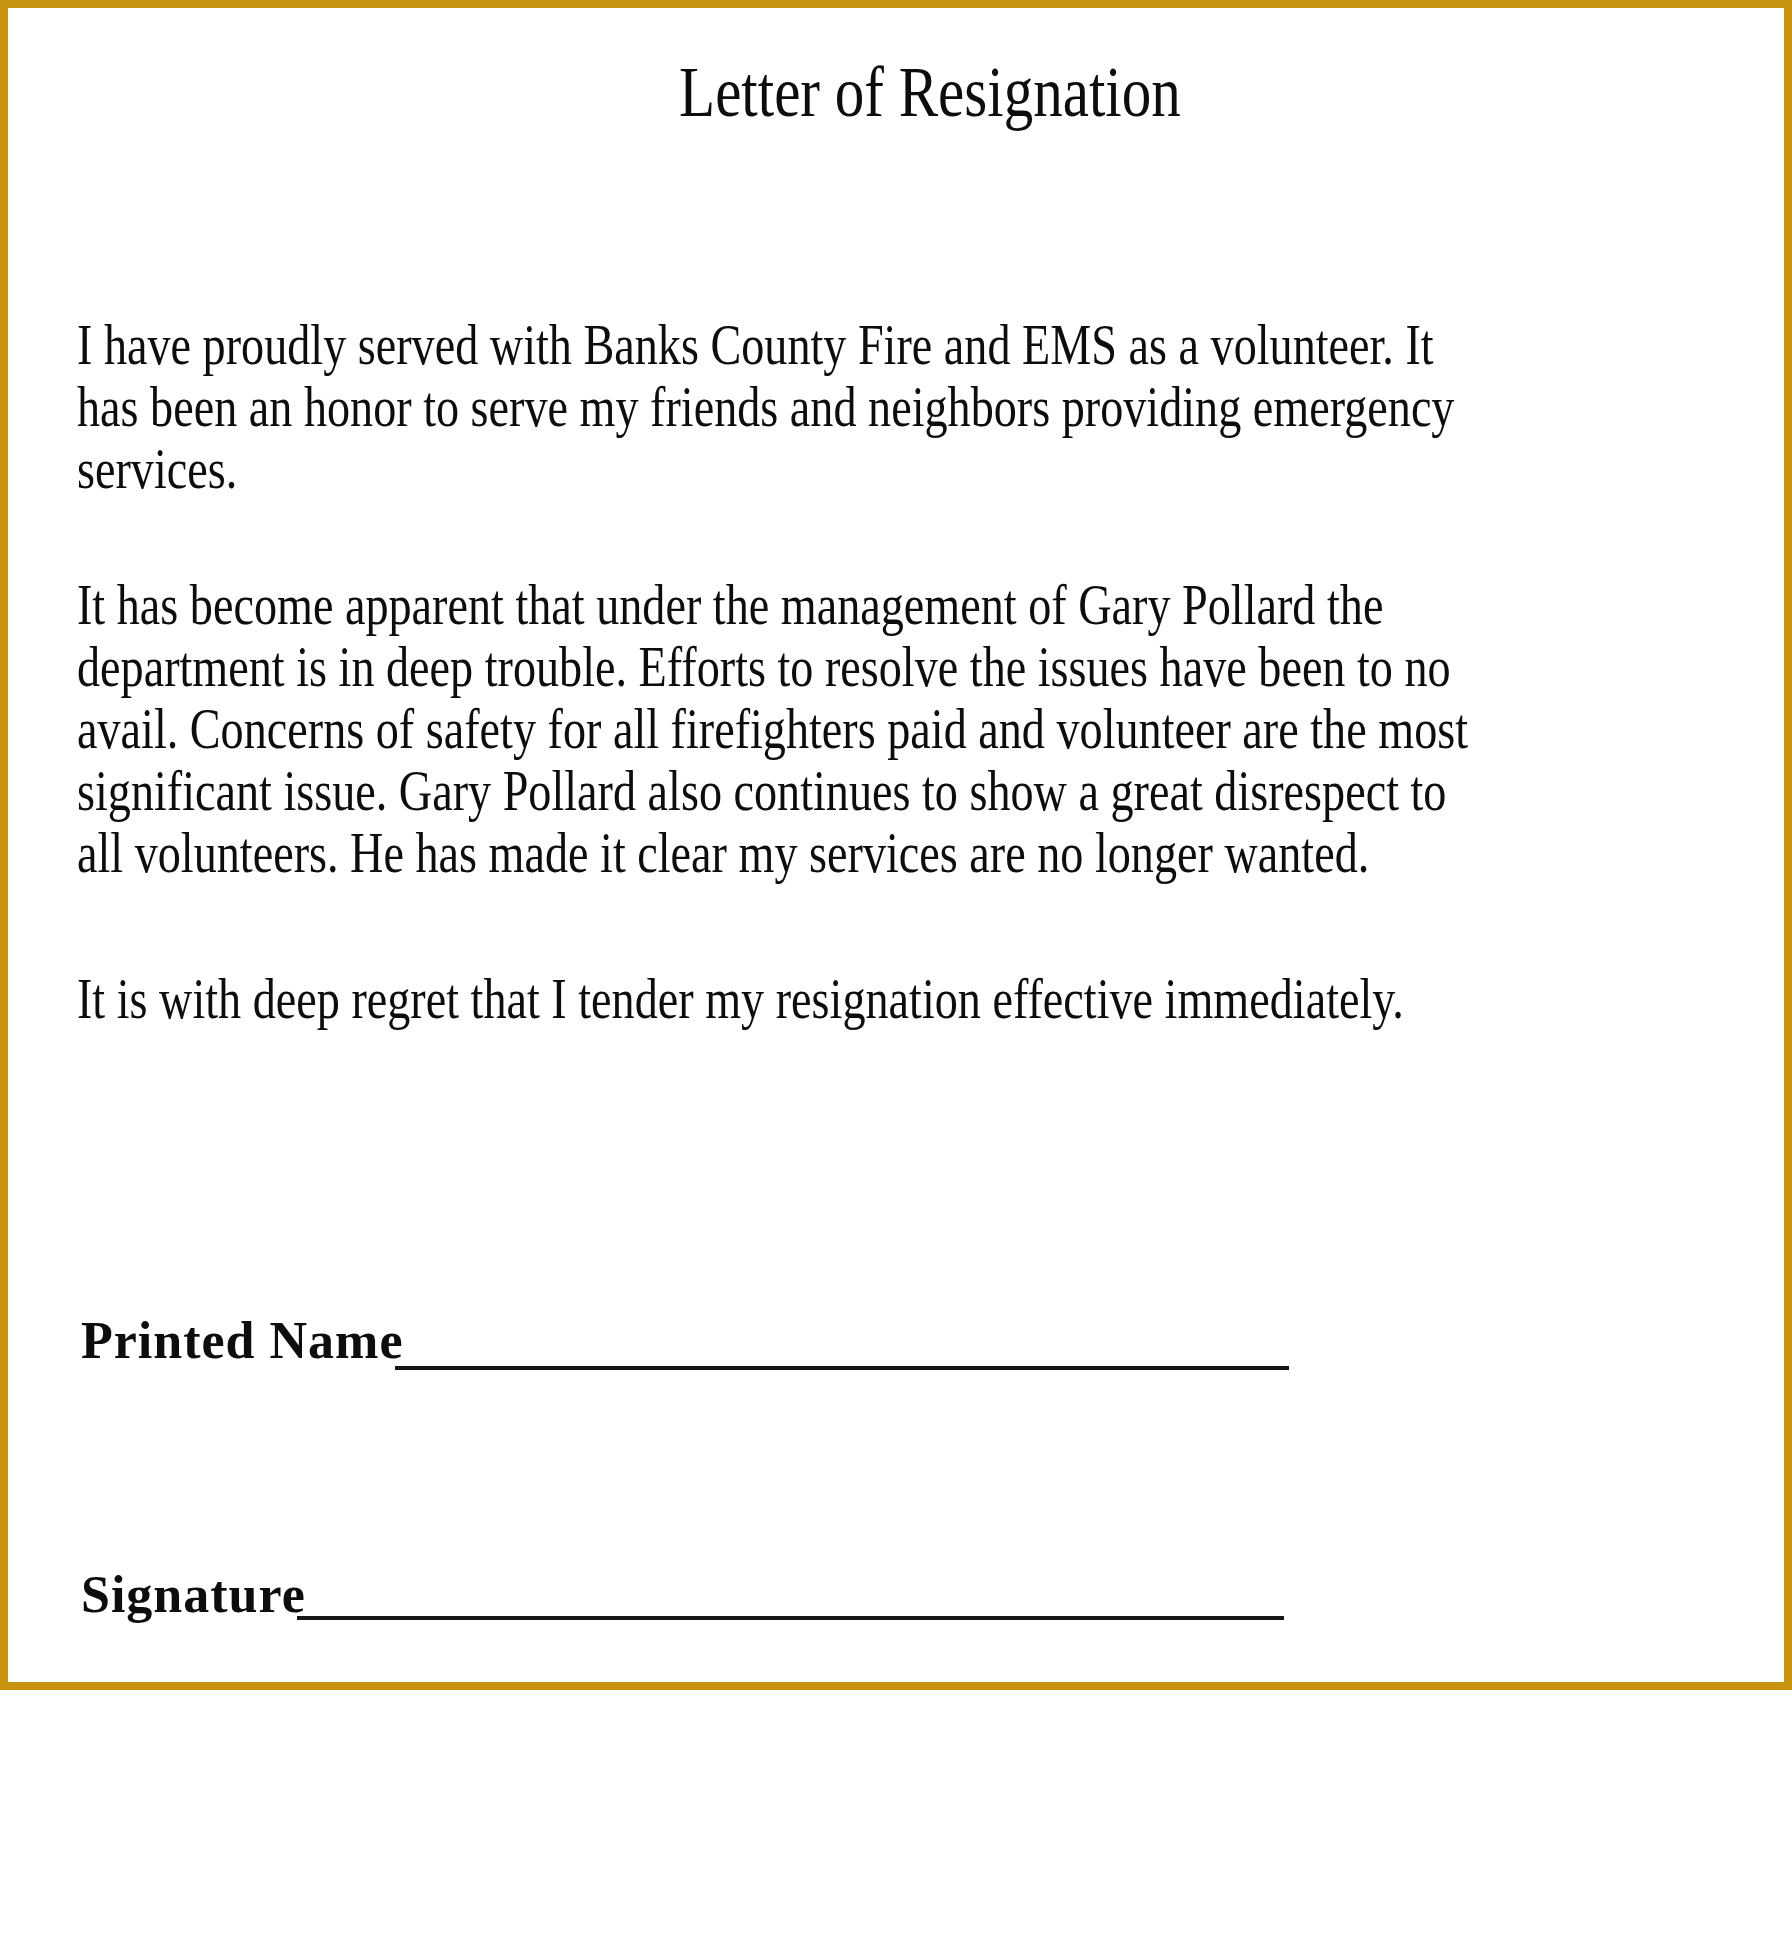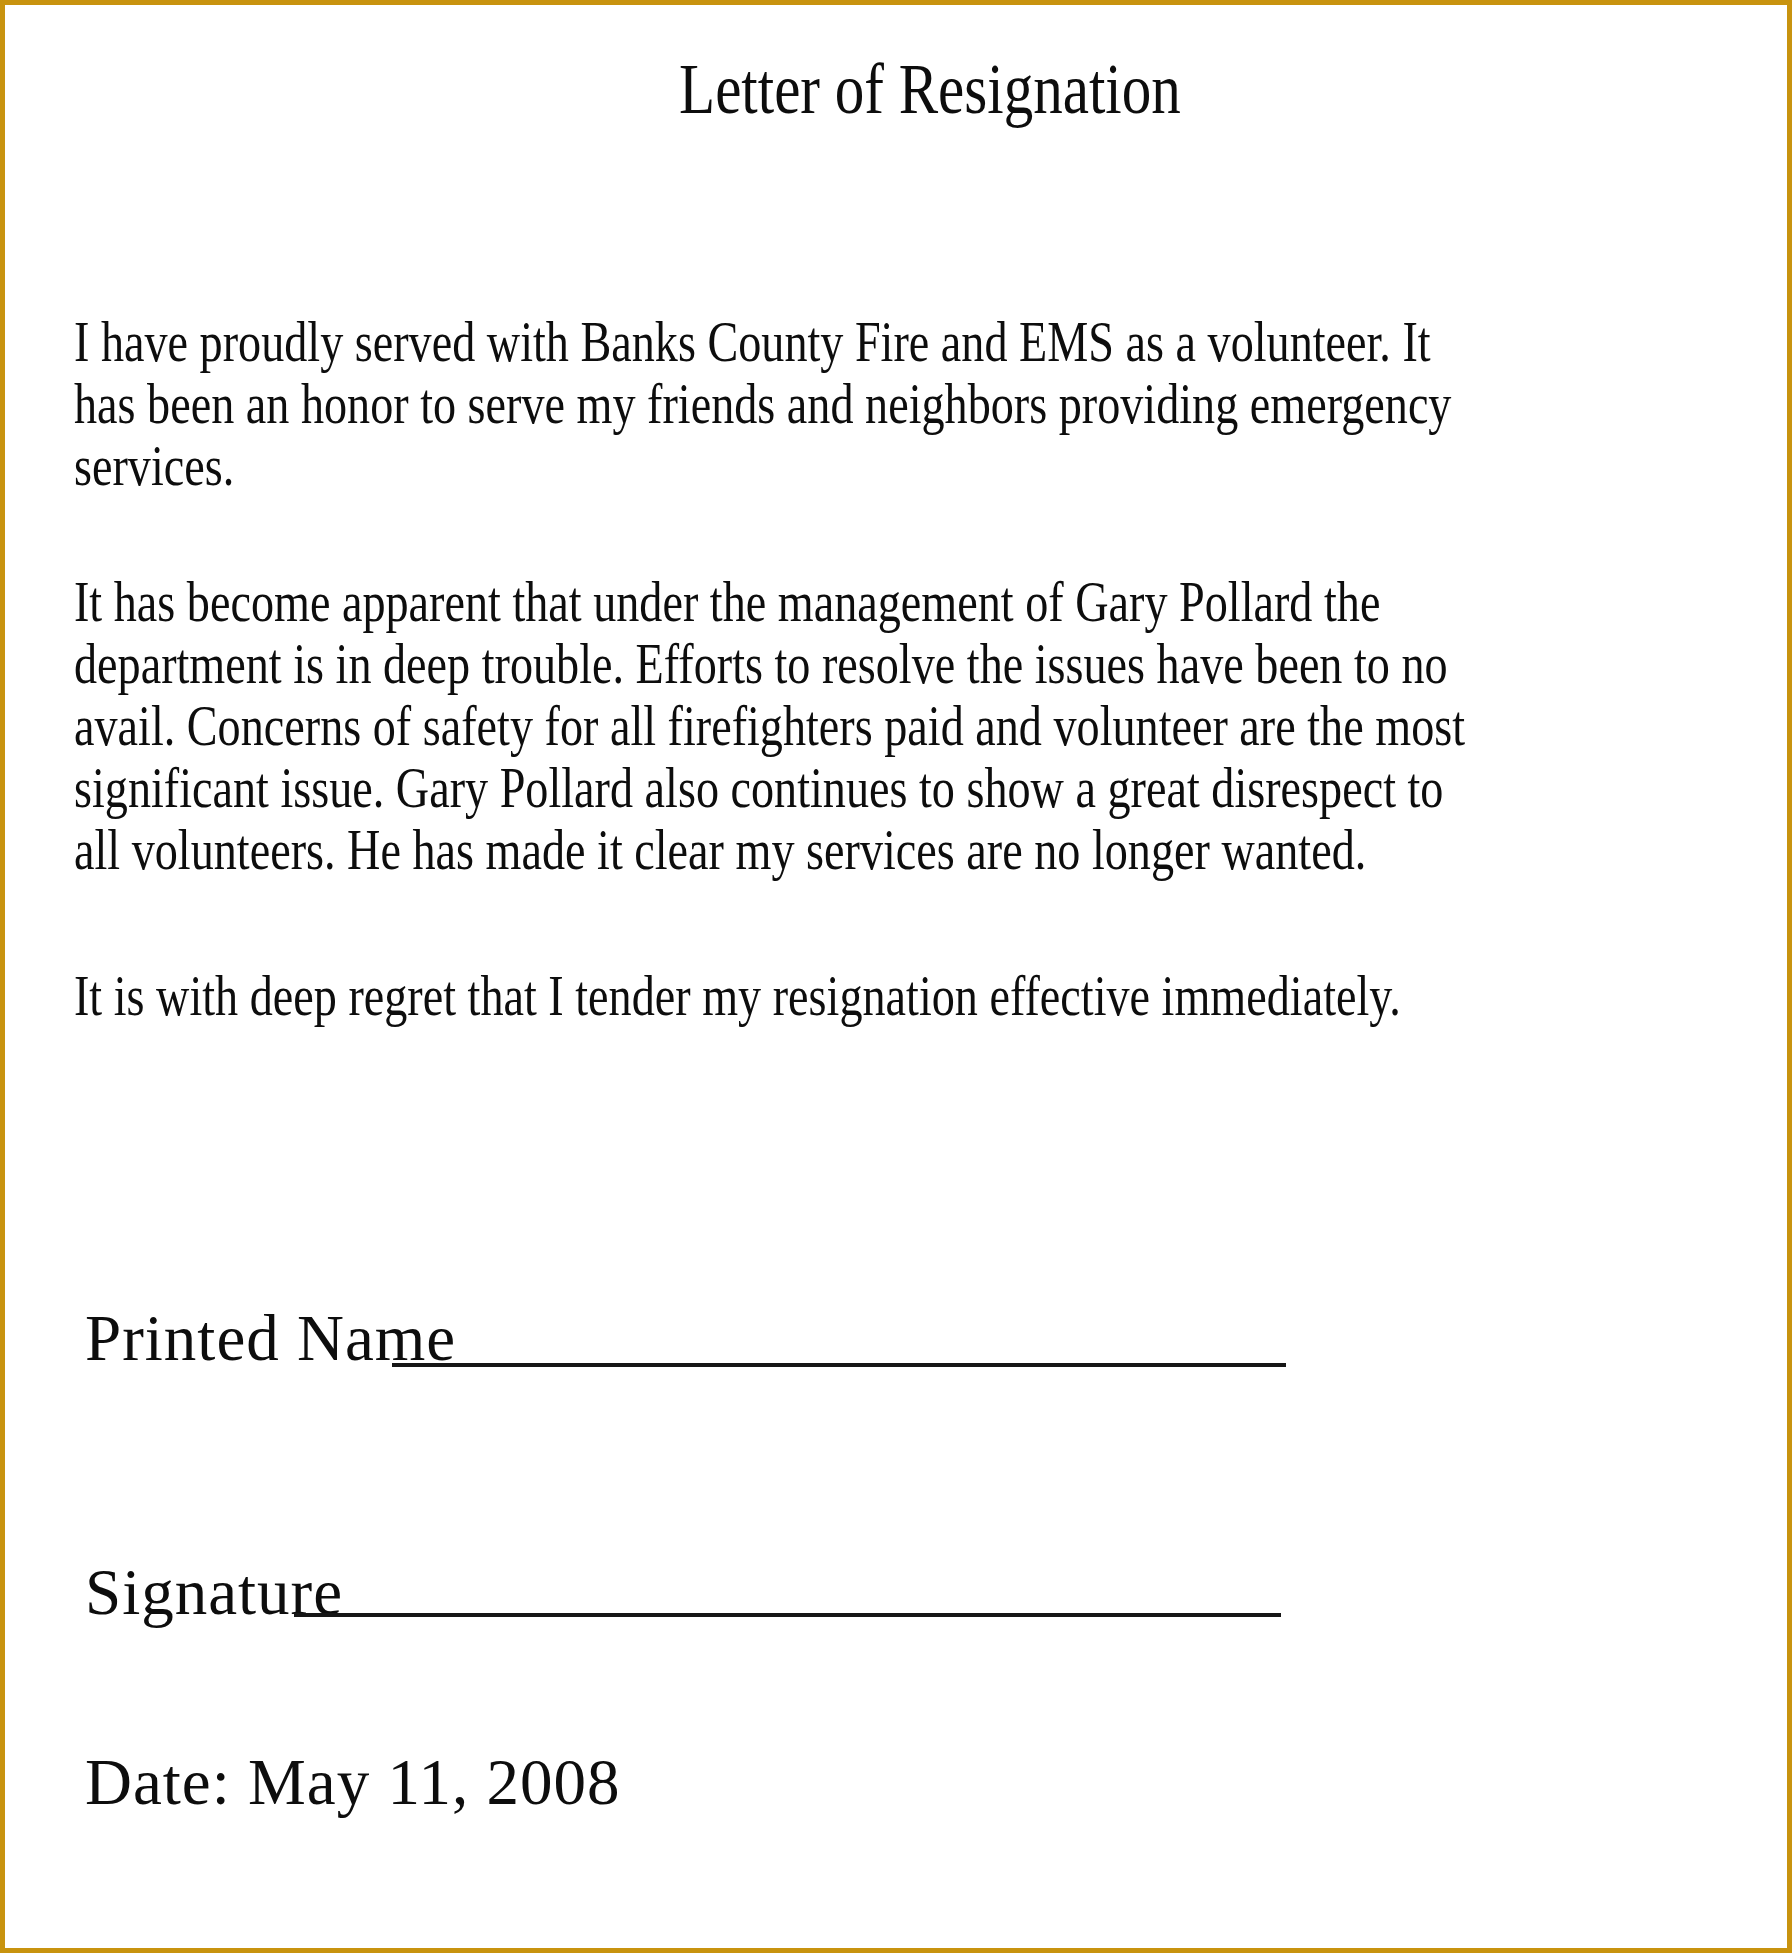--- a/index.html
+++ b/index.html
@@ -3,24 +3,24 @@
 <meta charset="utf-8">
 <style>
   html, body {
     margin: 0;
     padding: 0;
     background: #ffffff;
   }
   .page {
     position: relative;
     width: 1792px;
-    height: 1953px;
+    height: 1690px;
     box-sizing: border-box;
     background: #ffffff;
-    border: 5px solid #f97316;
+    border: 8px solid #f97316;
     overflow: hidden;
     font-family: "Liberation Serif", "DejaVu Serif", serif;
     color: #0d0d0d;
   }
   .title {
     position: absolute;
     top: 44px;
     left: 0;
     width: 100%;
     text-align: center;
@@ -40,25 +40,26 @@
     line-height: 62px;
     white-space: pre;
     transform: scaleX(0.81);
     transform-origin: left top;
   }
   .p1 { top: 306px; }
   .p2 { top: 566px; }
   .p3 { top: 960px; }
   .label {
     position: absolute;
-    left: 80px;
-    font-size: 65px;
+    left: 73px;
+    font-size: 52px;
     line-height: 62px;
     letter-spacing: 1px;
     white-space: nowrap;
+    font-weight: bold;
   }
   .printed-label   { top: 1302px; }
   .signature-label { top: 1556px; }
   .date-label      { top: 1746px; }
   .rule {
     position: absolute;
     height: 0;
     border-bottom: 4px solid #161616;
   }
   .printed-rule   { top: 1358px; left: 387px; width: 894px; }

